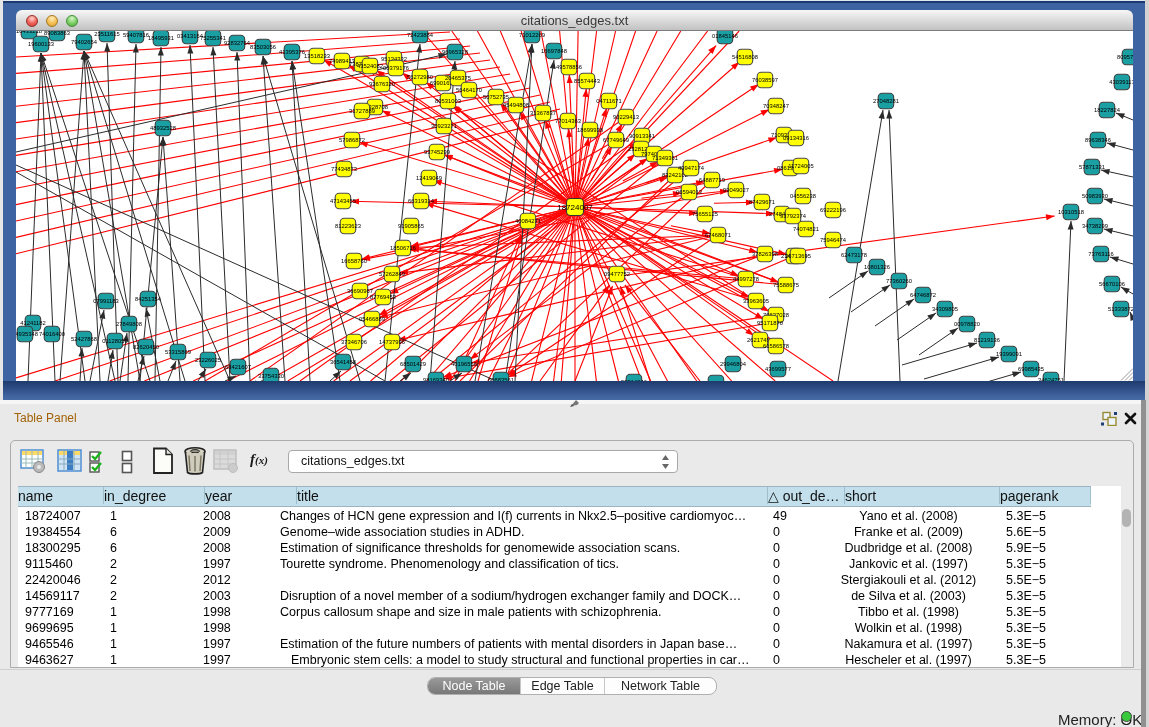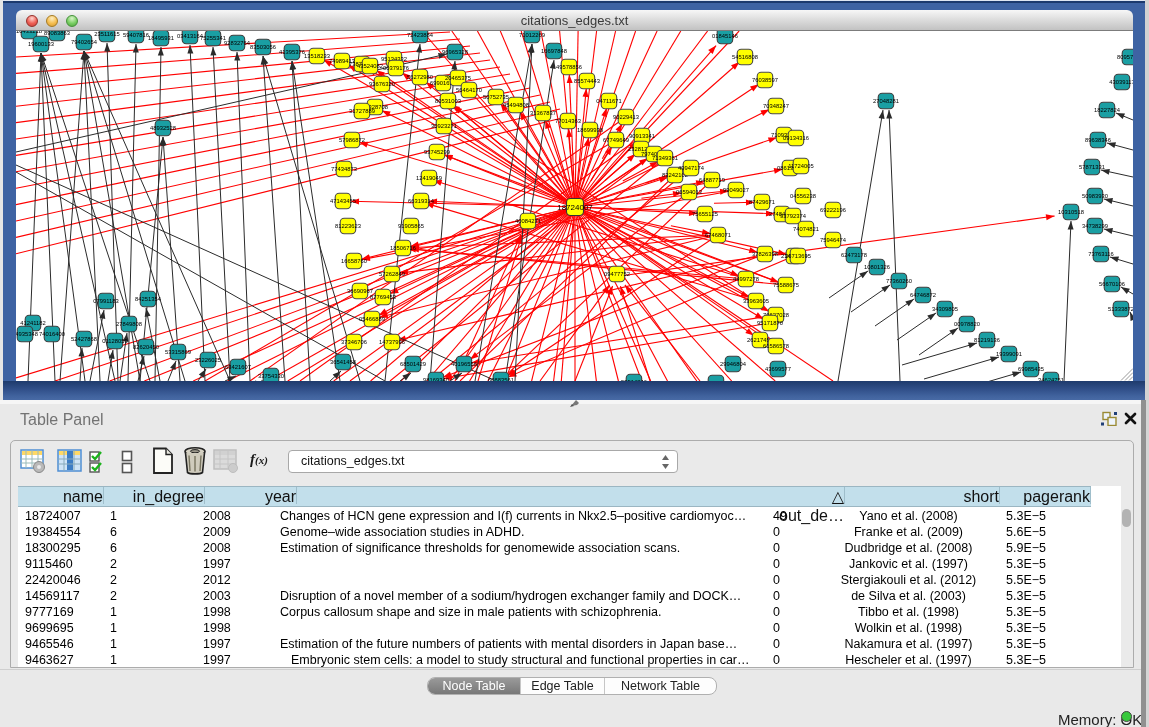--- a/index.html
+++ b/index.html
@@ -7,28 +7,28 @@
 #desk .topline{position:absolute;left:0;top:0;width:100%;height:1px;background:#dfe6f2}
 #desk .topdark{position:absolute;left:0;top:1px;width:100%;height:2px;background:#1c3a6e}
 #lstrip{position:absolute;left:0;top:0;width:3px;height:400px;background:#e6e6e6}
 #rstrip{position:absolute;left:1145px;top:0;width:4px;height:400px;background:#d2d2d2}
 #frameb{position:absolute;left:3px;top:381px;width:1142px;height:19px;background:linear-gradient(#1e3b6c,#31508a 45%,#41639e 80%,#486aa5)}
 #title{position:absolute;left:16px;top:10px;width:1117px;height:21px;
  border-radius:6px 6px 0 0;background:linear-gradient(#f7f7f7,#d9d9d9 55%,#c2c2c2);
  border-bottom:1px solid #7c7c7c}
 #title .t{position:absolute;width:100%;text-align:center;top:3px;font-size:13px;color:#3a3a3a}
 .tl{position:absolute;top:5px;width:12px;height:12px;border-radius:50%}
-#ptitle{position:absolute;left:20px;top:411px;font-size:16px;color:#737373}
+#ptitle{position:absolute;left:14px;top:411px;font-size:12px;color:#a16207}
 #ibox{position:absolute;left:10px;top:440px;width:1124px;height:228px;background:#eaeaea;
  border:1px solid #acacac;border-radius:5px 5px 0 0}
 #tblwhite{position:absolute;left:18px;top:486px;width:1103px;height:181px;background:#fff}
 #hdr{position:absolute;left:18px;top:486px;width:1073px;height:21px;background:#c2dfeb;
  border-top:1px solid #9bb6c2;border-bottom:1px solid #9bb6c2}
-.hc{position:absolute;top:0;height:17px;border-right:1px solid #9fbecb;font-size:16px;color:#111;
- text-align:right;line-height:19px}
+.hc{position:absolute;top:0;height:17px;border-right:1px solid #9fbecb;font-size:14px;color:#111;
+ text-align:left;line-height:19px}
 .row{position:absolute;left:18px;width:1103px;height:16px;font-size:12.5px;color:#000;white-space:nowrap;overflow:hidden}
 .row span{position:absolute;top:0;line-height:16px}
 .row .ctr{text-align:center}
 #sb{position:absolute;left:1122px;top:509px;width:9px;height:18px;background:#b3b3b3;border-radius:5px}
 #tabs{position:absolute;left:427px;top:677px;height:18px;border:1px solid #b0b0b0;border-radius:8px;
  background:#fdfdfd;display:flex;overflow:hidden}
 #tabs div{font-size:12.5px;line-height:17px;text-align:center;color:#222;border-right:1px solid #c6c6c6}
 #tabs .sel{background:linear-gradient(#9a9a9a,#787878);color:#fff}
 #mem{position:absolute;left:1058px;top:711px;font-size:15px;color:#222}
 #dot{position:absolute;left:1121px;top:711px;width:11px;height:11px;border-radius:50%;
@@ -744,20 +744,21 @@
 <div class="abs" style="left:250px;top:451px;font-size:15px;font-style:italic;color:#1a1a1a;font-family:'Liberation Serif',serif;font-weight:bold">f<span style="font-size:11px">(x)</span></div>
 <div class="abs" style="left:288px;top:450px;width:390px;height:23px;background:#fff;border:1px solid #a8a8a8;border-radius:4px;font-size:12.5px;line-height:21px;color:#111;padding-left:12px">citations_edges.txt<svg style="position:absolute;right:7px;top:4px" width="9" height="14" viewBox="0 0 9 14">
       <path d="M4.5 0L8 5H1z" fill="#666"></path>
       <path d="M4.5 14L1 9h7z" fill="#666"></path>
     </svg></div>
 <div id="tblwhite"></div>
 <div id="hdr">
  <div class="hc" style="left:0;width:86px">name</div>
  <div class="hc" style="left:86px;width:101px">in_degree</div>
  <div class="hc" style="left:187px;width:92px">year</div>
+ <div class="hc" style="left:279px;width:471px">title</div>
  <div class="hc" style="left:750px;width:77px">△ out_de…</div>
  <div class="hc" style="left:827px;width:155px">short</div>
  <div class="hc" style="left:982px;width:91px">pagerank</div>
 </div>
 <div class="row" style="top:508px">
     <span style="left:7px">18724007</span>
     <span style="left:92px">1</span>
     <span style="left:185px">2008</span>
     <span style="left:262px">Changes of HCN gene expression and I(f) currents in Nkx2.5–positive cardiomyoc…</span>
     <span style="left:755px">49</span>
@@ -779,20 +780,21 @@
     <span style="left:185px">2008</span>
     <span style="left:262px">Estimation of significance thresholds for genomewide association scans.</span>
     <span style="left:755px">0</span>
     <span class="ctr" style="left:813px;width:155px">Dudbridge et al. (2008)</span>
     <span style="left:988px">5.9E−5</span>
   </div>
 <div class="row" style="top:556px">
     <span style="left:7px">9115460</span>
     <span style="left:92px">2</span>
     <span style="left:185px">1997</span>
+    <span style="left:262px">Tourette syndrome. Phenomenology and classification of tics.</span>
     <span style="left:755px">0</span>
     <span class="ctr" style="left:813px;width:155px">Jankovic et al. (1997)</span>
     <span style="left:988px">5.3E−5</span>
   </div>
 <div class="row" style="top:572px">
     <span style="left:7px">22420046</span>
     <span style="left:92px">2</span>
     <span style="left:185px">2012</span>
     <span style="left:755px">0</span>
     <span class="ctr" style="left:813px;width:155px">Stergiakouli et al. (2012)</span>

